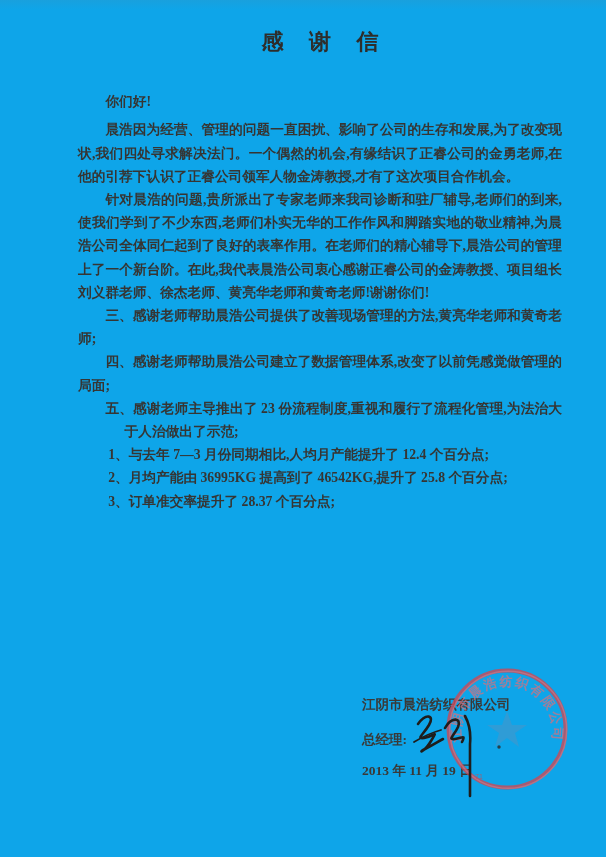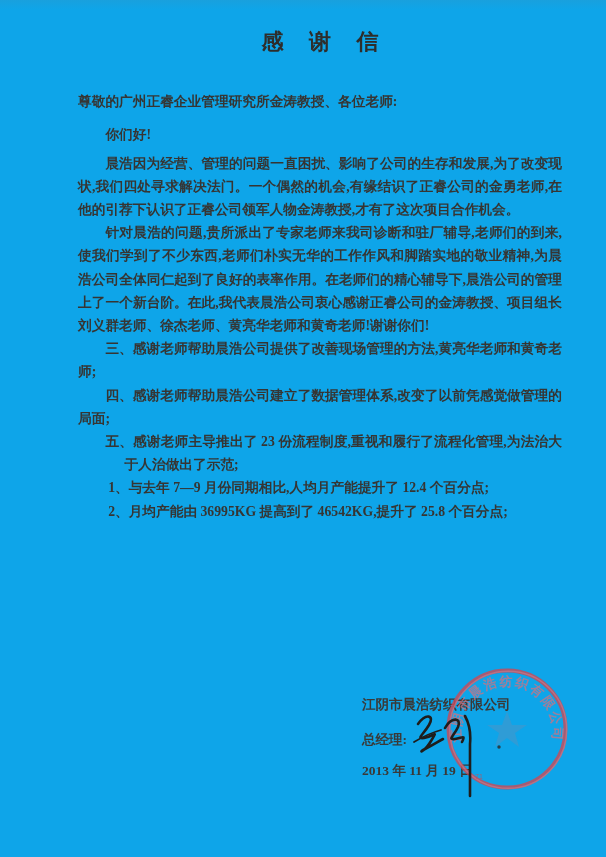--- a/index.html
+++ b/index.html
@@ -51,32 +51,32 @@
   .signature{position:absolute;left:408px;top:708px;width:70px;height:94px;z-index:4;pointer-events:none;}
 </style>
 </head>
 <body>
 
 <div class="page">
 
   <div class="content">
     <h1 class="title">感 谢 信</h1>
 
-    <p class="salutation">尊敬的广州正睿企业管理研究所金涛教授、各位老师:</p>
     <p class="greeting">你们好!</p>
 
     <p class="para">晨浩因为经营、管理的问题一直困扰、影响了公司的生存和发展,为了改变现状,我们四处寻求解决法门。一个偶然的机会,有缘结识了正睿公司的金勇老师,在他的引荐下认识了正睿公司领军人物金涛教授,才有了这次项目合作机会。</p>
     <p class="para">针对晨浩的问题,贵所派出了专家老师来我司诊断和驻厂辅导,老师们的到来,使我们学到了不少东西,老师们朴实无华的工作作风和脚踏实地的敬业精神,为晨浩公司全体同仁起到了良好的表率作用。在老师们的精心辅导下,晨浩公司的管理上了一个新台阶。在此,我代表晨浩公司衷心感谢正睿公司的金涛教授、项目组长刘义群老师、徐杰老师、黄亮华老师和黄奇老师!谢谢你们!</p>
 
     <p class="item">三、感谢老师帮助晨浩公司提供了改善现场管理的方法,黄亮华老师和黄奇老师;</p>
     <p class="item">四、感谢老师帮助晨浩公司建立了数据管理体系,改变了以前凭感觉做管理的局面;</p>
     <p class="item-hang35">五、感谢老师主导推出了 23 份流程制度,重视和履行了流程化管理,为法治大于人治做出了示范;</p>
 
-    <p class="subitem">1、与去年 7—9 月份同期相比,人均月产能提升了 12.4 个百分点;</p>
+    <p class="subitem">1、与去年 7—3 月份同期相比,人均月产能提升了 12.4 个百分点;</p>
     <p class="subitem">2、月均产能由 36995KG 提高到了 46542KG,提升了 25.8 个百分点;</p>
+    <p class="subitem">3、订单准交率提升了 28.37 个百分点;</p>
   </div>
 
   <div class="signoff">
     <p class="company">江阴市晨浩纺织有限公司</p>
     <p class="role">总经理:</p>
     <p class="date">2013 年 11 月 19 日</p>
   </div>
 
   <svg class="seal" viewBox="0 0 132 132" aria-hidden="true">
     <circle cx="66" cy="66" r="58.5" fill="none" stroke="#c84b59" stroke-width="4" opacity="0.82"></circle>

